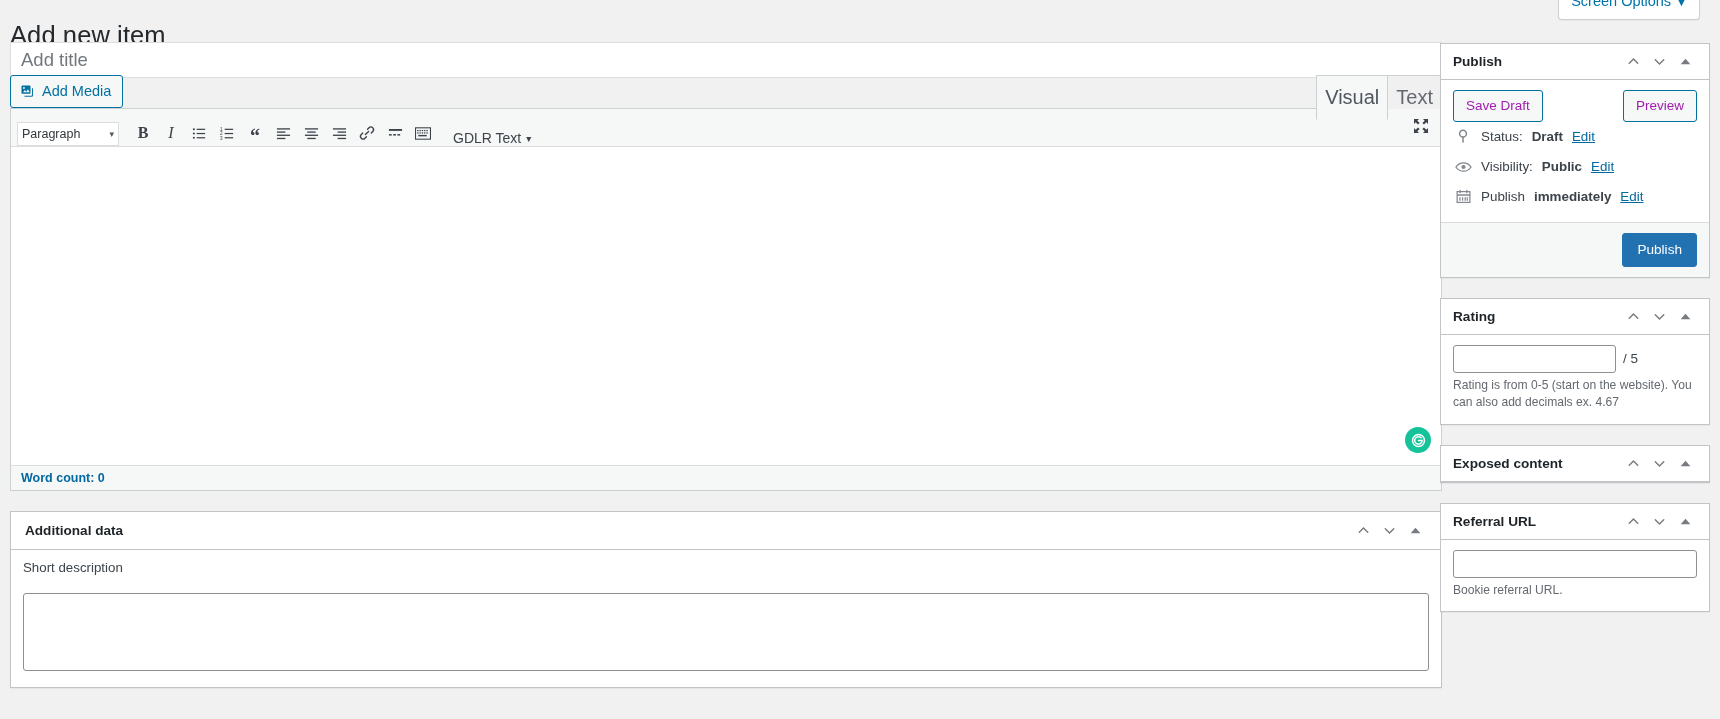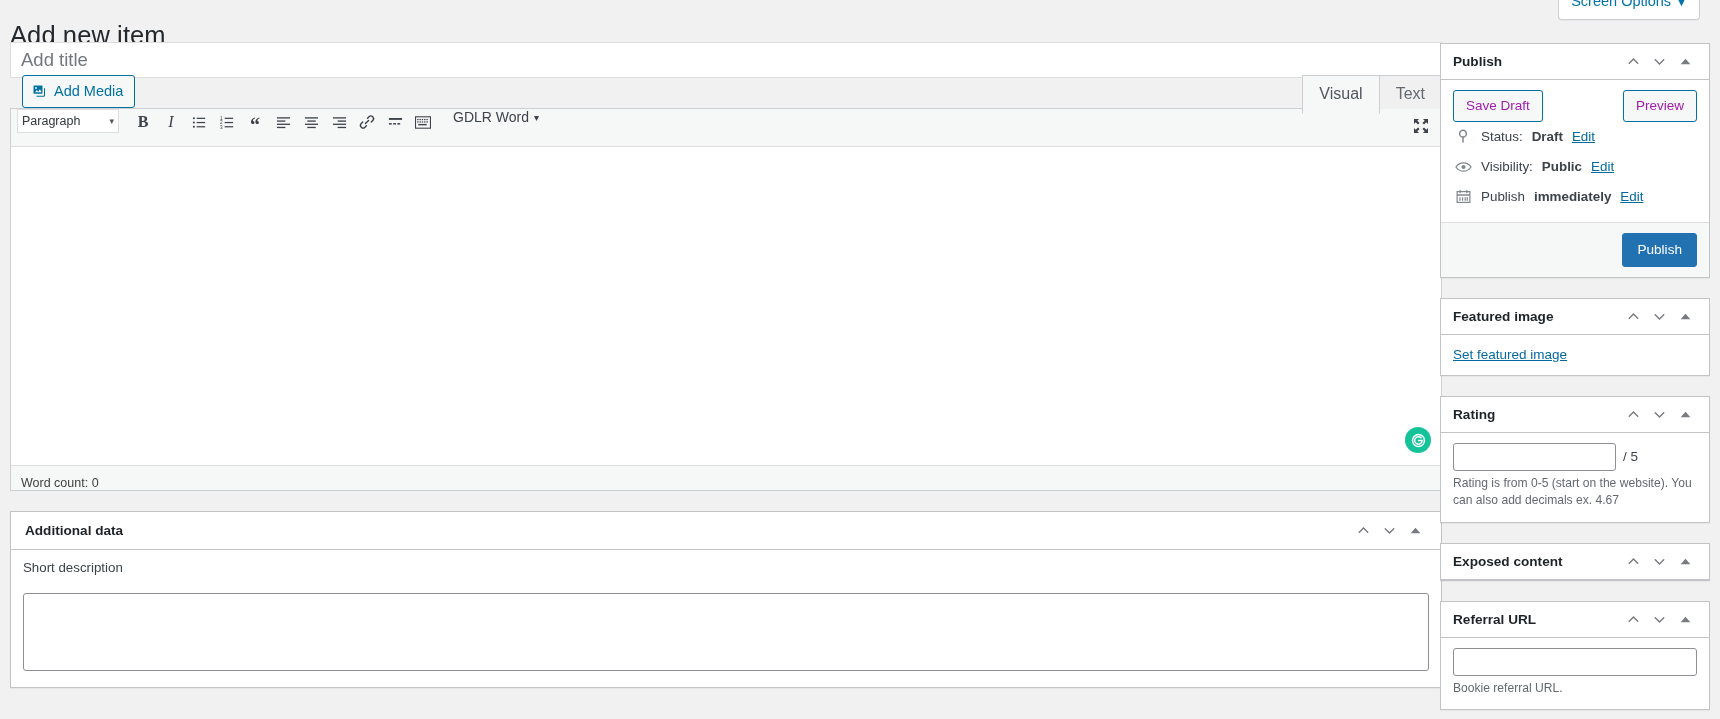--- a/index.html
+++ b/index.html
@@ -46,43 +46,43 @@
     background: #fff;
     outline: none;
     font-family: "Liberation Sans", sans-serif;
   }
   .title-input::placeholder { color: #72777c; opacity: 1; }
 
   
   .editor-wrap { margin-top: 30px; position: relative; }
 
   .media-buttons {
-    position: absolute; left: 12px; top: -33px;
+    position: absolute; left: 0; top: -33px;
   }
   .add-media-btn {
     display: inline-flex; align-items: center; gap: 7px;
     background: #f6f7f7;
     border: 1px solid #0071a1;
     color: #0071a1;
     border-radius: 3px;
     font-size: 14.5px;
     padding: 4px 11px 4px 9px;
     cursor: pointer;
     line-height: 1.6;
   }
   .add-media-btn svg { display:block; }
 
   
   .editor-tabs {
     position: absolute; right: 0; top: -33px;
     display: flex; align-items: flex-end;
   }
   .ed-tab {
-    font-size: 16px;
-    padding: 6px 16px 7px;
+    font-size: 20px;
+    padding: 6px 8px 7px;
     border: 1px solid #ccd0d4;
     background: #f0f0f1;
     color: #646970;
     cursor: pointer;
     line-height: 1.5;
     margin-left: -1px;
     position: relative;
   }
   .ed-tab.active {
     background: #f6f7f7;
@@ -92,21 +92,21 @@
   }
 
   .editor-box {
     border: 1px solid #ccd0d4;
     background: #fff;
   }
   .mce-toolbar {
     background: #f6f7f7;
     border-bottom: 1px solid #ddd;
     height: 38px;
-    display: flex; align-items: flex-start;
+    display: flex; align-items: flex-end;
     padding: 0 6px;
     position: relative;
   }
   .fmt-select {
     height: 24px; width: 102px;
     font-size: 12.5px;
     border: 1px solid #ddd;
     background: #fff;
     color: #32373c;
     padding: 0 4px;
@@ -144,23 +144,23 @@
     position: absolute; right: 10px; bottom: 12px;
     width: 26px; height: 26px; border-radius: 50%;
     background: #15c39a;
     display: flex; align-items: center; justify-content: center;
     cursor: pointer;
   }
   .statusbar {
     background: #f6f7f7;
     border-top: 1px solid #ddd;
     height: 25px;
-    display: flex; align-items: flex-end;
+    display: flex; align-items: center;
     padding: 0 10px;
-    font-size: 12.5px; color: #404040;
+    font-size: 12.5px; color: #0369a1; font-weight: bold;
   }
 
   
   .postbox {
     background: #fff;
     border: 1px solid #c3c4c7;
     box-shadow: 0 1px 1px rgba(0,0,0,.04);
     margin-bottom: 20px;
   }
   .postbox-header {
@@ -384,21 +384,21 @@
               <rect x="2.4" y="5.7" width="1.6" height="1.4"></rect>
                 <rect x="5" y="5.7" width="1.6" height="1.4"></rect>
               <rect x="7.6" y="5.7" width="1.6" height="1.4"></rect>
                 <rect x="10.2" y="5.7" width="1.6" height="1.4"></rect>
               <rect x="12.8" y="5.7" width="1.6" height="1.4"></rect>
               <rect x="3.6" y="8.6" width="9.6" height="1.6"></rect>
             </svg>
           </div>
 
           <div class="core-btn">
-            <span>GDLR Word</span>
+            <span>GDLR Text</span>
             <span class="caret">▾</span>
           </div>
 
           <div class="fullscreen-btn">
             <svg width="16" height="16" viewBox="0 0 16 16" fill="#3c434a">
               <path d="M1 1h5L4.3 2.7 6.6 5 5 6.6 2.7 4.3 1 6z"></path>
               <path d="M15 1v5l-1.7-1.7L11 6.6 9.4 5l2.3-2.3L10 1z"></path>
               <path d="M1 15v-5l1.7 1.7L5 9.4 6.6 11l-2.3 2.3L6 15z"></path>
               <path d="M15 15h-5l1.7-1.7L9.4 11 11 9.4l2.3 2.3L15 10z"></path>
             </svg>
@@ -516,45 +516,20 @@
           <b>immediately</b>
           <span class="lnk">Edit</span>
         </div>
 
         <div class="major-actions">
           <button class="publish-btn">Publish</button>
         </div>
       </div>
     </div>
 
-    <div class="postbox">
-      <div class="postbox-header">
-        <span class="postbox-title">Featured image</span>
-        <span class="handle-actions">
-          <span class="order-btn">
-            <svg width="17" height="17" viewBox="0 0 20 20" fill="none" stroke="#787c82" stroke-width="1.7" stroke-linecap="round">
-                <path d="M5 12l5-5 5 5"></path>
-              </svg>
-          </span>
-          <span class="order-btn">
-            <svg width="17" height="17" viewBox="0 0 20 20" fill="none" stroke="#787c82" stroke-width="1.7" stroke-linecap="round">
-                <path d="M5 8l5 5 5-5"></path>
-              </svg>
-          </span>
-          <span class="toggle-btn">
-            <svg width="13" height="13" viewBox="0 0 12 12" fill="#787c82">
-                <path d="M6 3.5 10.5 8.5h-9z"></path>
-              </svg>
-          </span>
-        </span>
-      </div>
-      <div class="postbox-inside">
-        <span class="lnk set-featured">Set featured image</span>
-      </div>
-    </div>
 
     <div class="postbox">
       <div class="postbox-header">
         <span class="postbox-title">Rating</span>
         <span class="handle-actions">
           <span class="order-btn">
             <svg width="17" height="17" viewBox="0 0 20 20" fill="none" stroke="#787c82" stroke-width="1.7" stroke-linecap="round">
                 <path d="M5 12l5-5 5 5"></path>
               </svg>
           </span>

